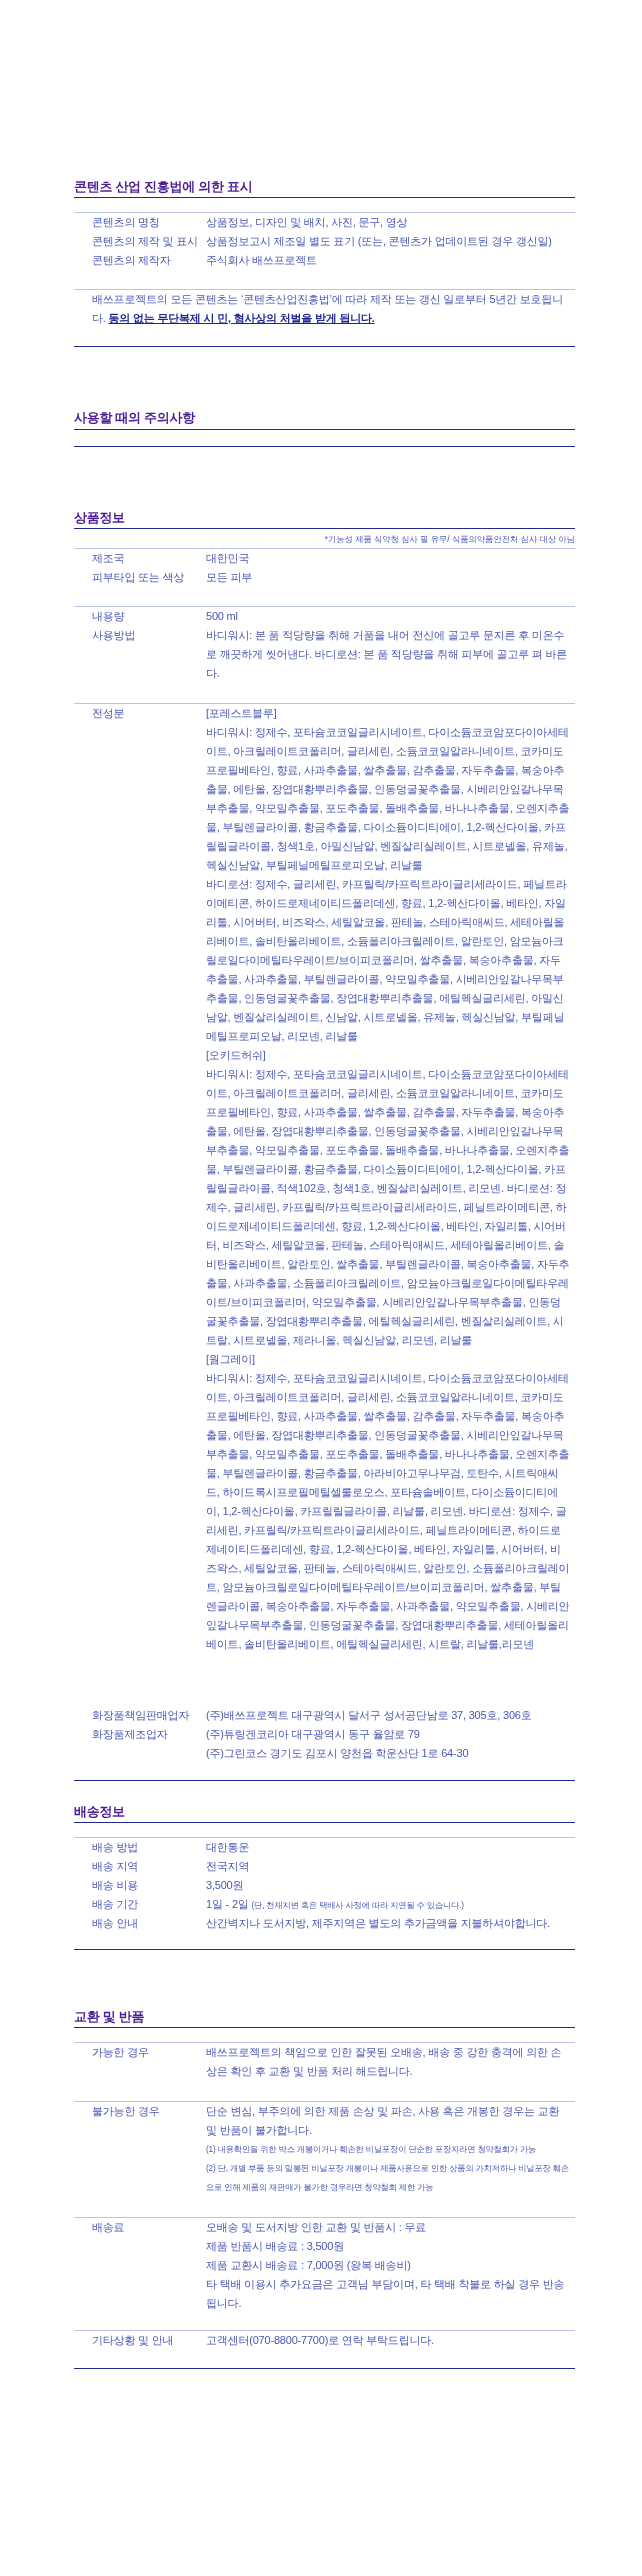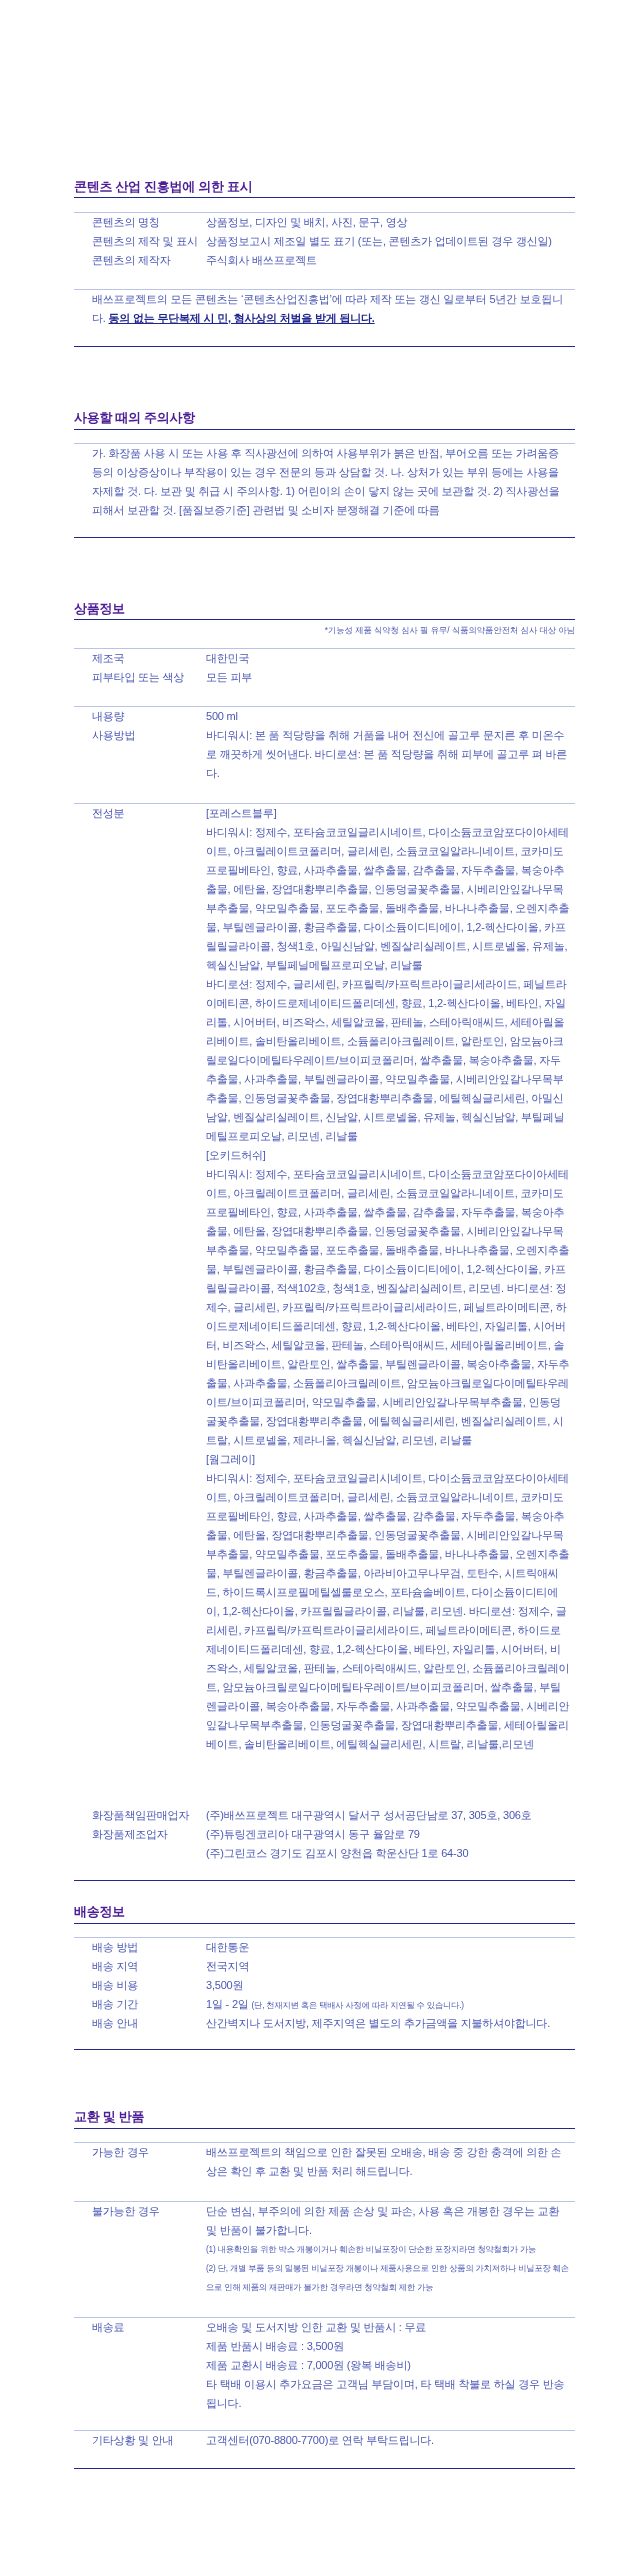--- a/index.html
+++ b/index.html
@@ -72,31 +72,28 @@
     <div class="tbl mt-gap30">
       <div class="full h60">
         <span>배쓰프로젝트의 모든 콘텐츠는 ‘콘텐츠산업진흥법’에 따라 제작 또는 갱신 일로부터 5년간 보호됩니다. </span><span class="boldnavy">동의 없는 무단복제 시 민, 형사상의 처벌을 받게 됩니다.</span>
       </div>
     </div>
     <hr class="rule mt-rule">
   </section>
 
   <section>
     <div class="sec-title mt-sec">사용할 때의 주의사항</div>
-    <div class="tbl mt-tbl1">
-      <div class="full h120">가. 화장품 사용 시 또는 사용 후 직사광선에 의하여 사용부위가 붉은 반점, 부어오름 또는 가려움증 등의 이상증상이나 부작용이 있는 경우 전문의 등과 상담할 것. 나. 상처가 있는 부위 등에는 사용을 자제할 것. 다. 보관 및 취급 시 주의사항. 1) 어린이의 손이 닿지 않는 곳에 보관할 것. 2) 직사광선을 피해서 보관할 것. [품질보증기준] 관련법 및 소비자 분쟁해결 기준에 따름</div>
-    </div>
     <hr class="rule mt-gap25">
   </section>
 
   <section>
     <div class="sec-title mt-sec">상품정보</div>
     <div class="top-note">*기능성 제품 식약청 심사 필 유무/ 식품의약품안전처 심사 대상 아님</div>
 
-    <div class="tbl" style="margin-top:11px;">
+    <div class="tbl" style="margin-top:2px;">
       <div class="row">
         <div class="lbl h30">제조국</div>
         <div class="val h30">대한민국</div>
       </div>
       <div class="row">
         <div class="lbl h30">피부타입 또는 색상</div>
         <div class="val h30">모든 피부</div>
       </div>
     </div>
 

